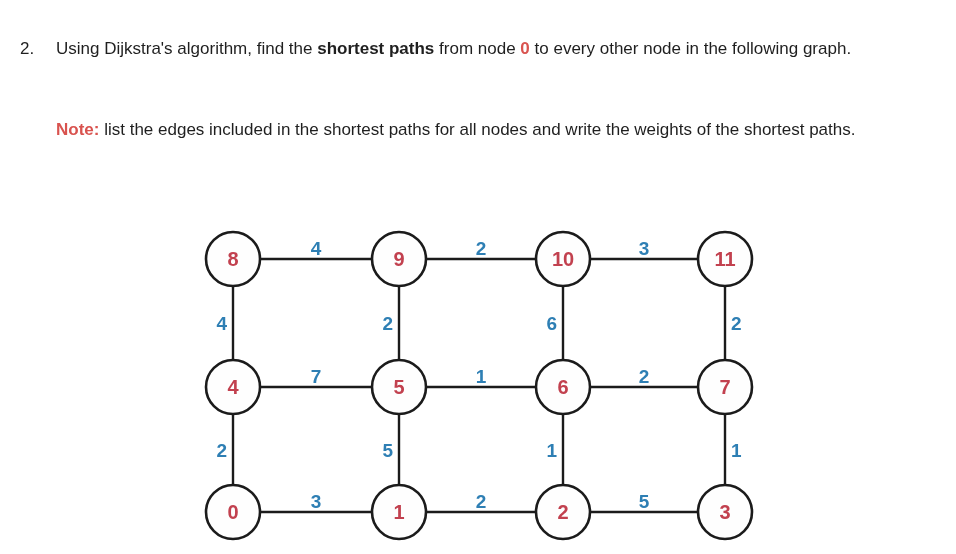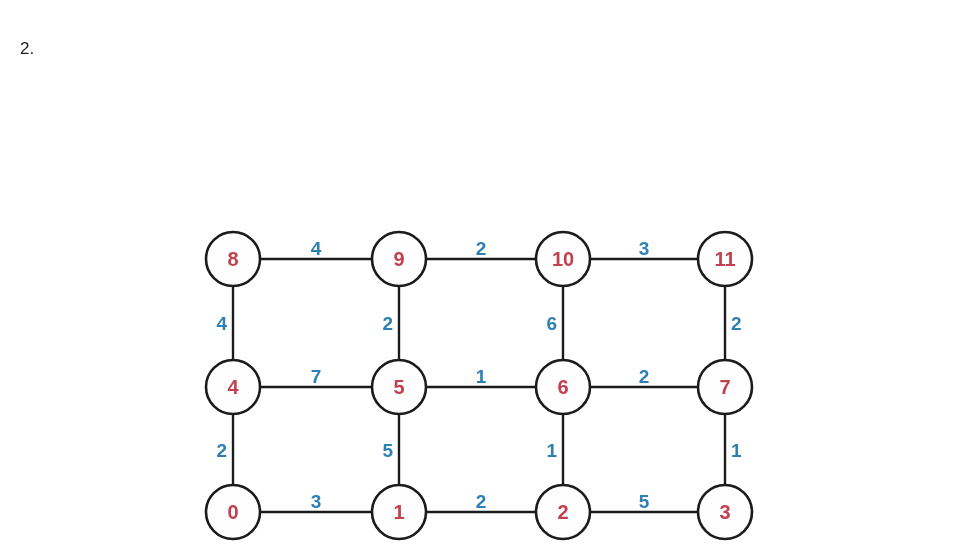--- a/index.html
+++ b/index.html
@@ -52,21 +52,23 @@
     font-weight: bold;
   }
 </style>
 </head>
 <body>
 
 <div class="page">
 
   <span class="problem-number">2.</span>
 
+  <p class="problem-text"><span class="s-normal">Using Dijkstra's algorithm, find the </span><span class="s-bold">shortest paths</span><span class="s-normal"> from node </span><span class="s-bold-red">0</span><span class="s-normal"> to every other node in the following graph.</span></p>
 
+  <p class="note-text"><span class="s-bold-red">Note:</span><span class="s-normal"> list the edges included in the shortest paths for all nodes and write the weights of the shortest paths.</span></p>
 
   <svg class="graph-svg" viewBox="0 0 956 554" xmlns="http://www.w3.org/2000/svg">
       <line x1="233" y1="259" x2="399" y2="259" stroke="#1b1b1b" stroke-width="2.4"></line>
       <line x1="399" y1="259" x2="563" y2="259" stroke="#1b1b1b" stroke-width="2.4"></line>
       <line x1="563" y1="259" x2="725" y2="259" stroke="#1b1b1b" stroke-width="2.4"></line>
       <line x1="233" y1="259" x2="233" y2="387" stroke="#1b1b1b" stroke-width="2.4"></line>
       <line x1="399" y1="259" x2="399" y2="387" stroke="#1b1b1b" stroke-width="2.4"></line>
       <line x1="563" y1="259" x2="563" y2="387" stroke="#1b1b1b" stroke-width="2.4"></line>
       <line x1="725" y1="259" x2="725" y2="387" stroke="#1b1b1b" stroke-width="2.4"></line>
       <line x1="233" y1="387" x2="399" y2="387" stroke="#1b1b1b" stroke-width="2.4"></line>

